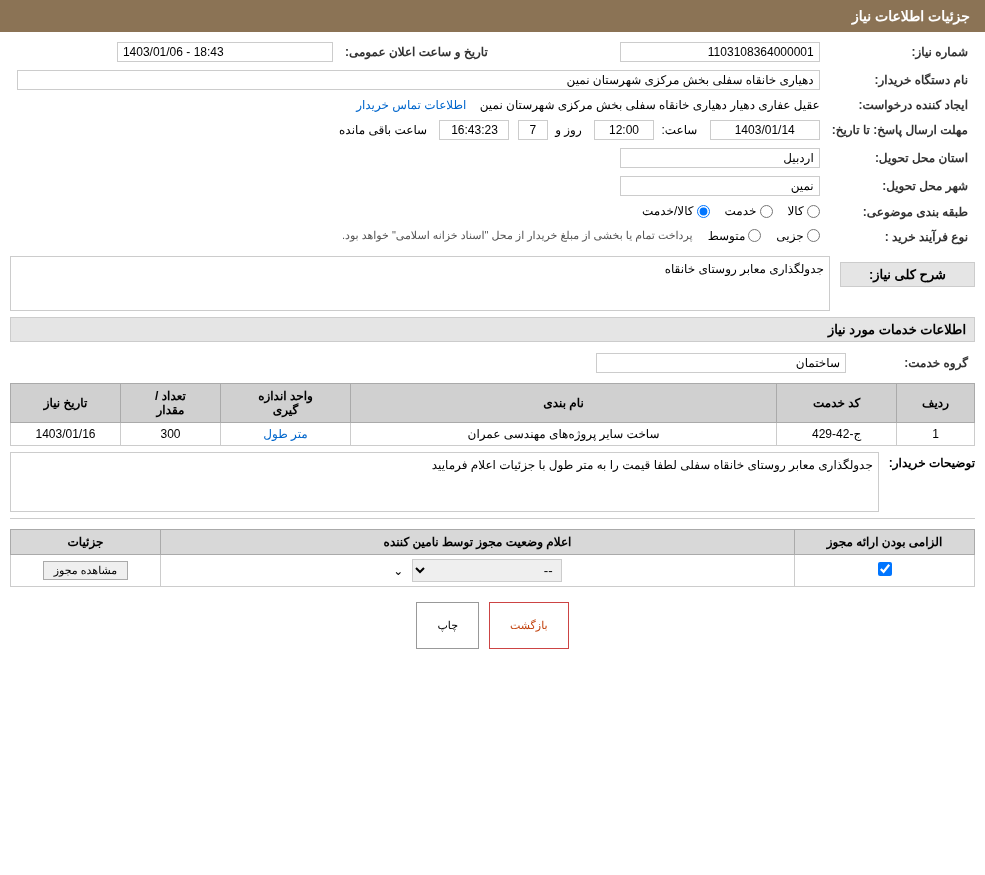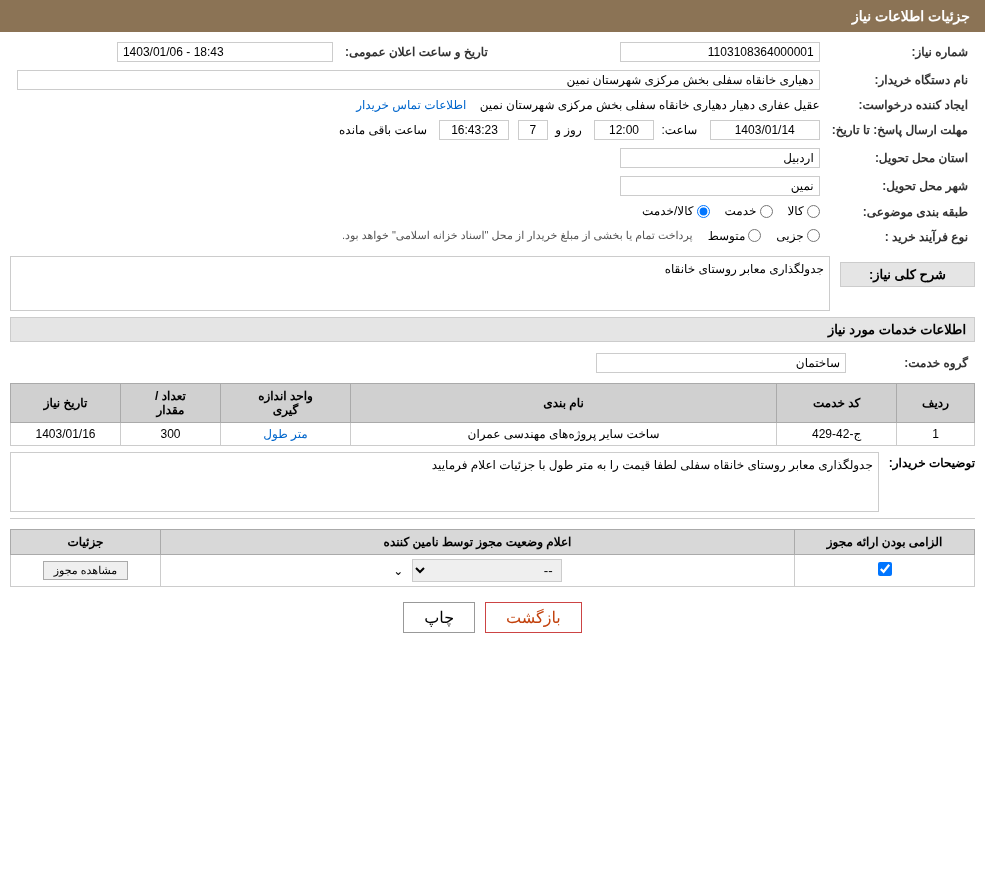--- a/index.html
+++ b/index.html
@@ -60,25 +60,25 @@
       gap: 3px;
     }
     .button-row {
       text-align: center;
       margin: 15px 0;
       display: flex;
       justify-content: center;
       gap: 10px;
     }
     .btn {
-      padding: 5px 20px;
+      padding: 16px 20px;
       border: 1px solid #aaa;
       cursor: pointer;
       font-family: Tahoma, Arial, sans-serif;
-      font-size: 16px;
+      font-size: 11px;
     }
     .btn-print {
       background: #fff;
       border-color: #999;
     }
     .btn-back {
       background: #fff;
       border: 1px solid #cc4444;
       color: #c2410c;
       text-align: center;

